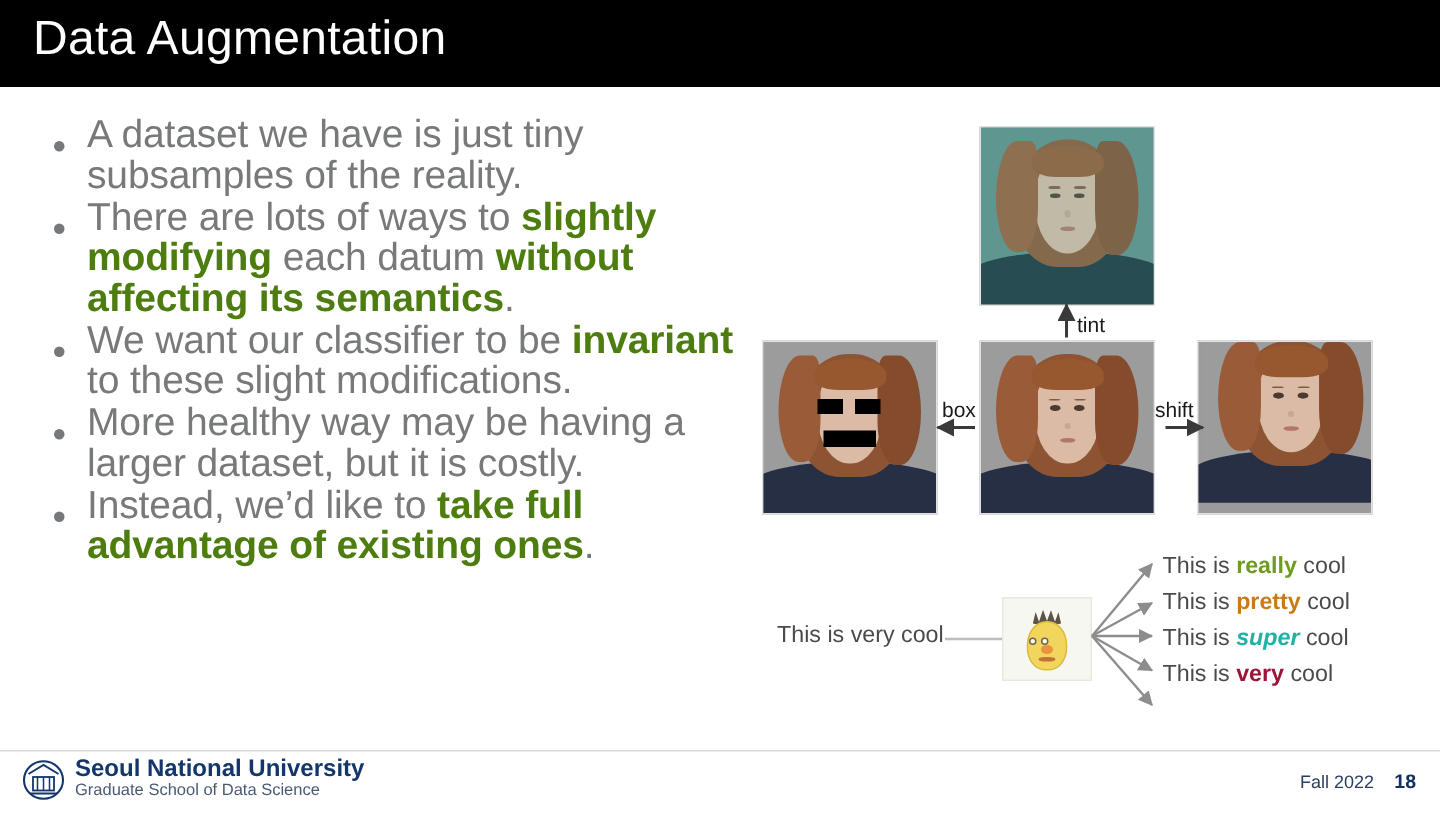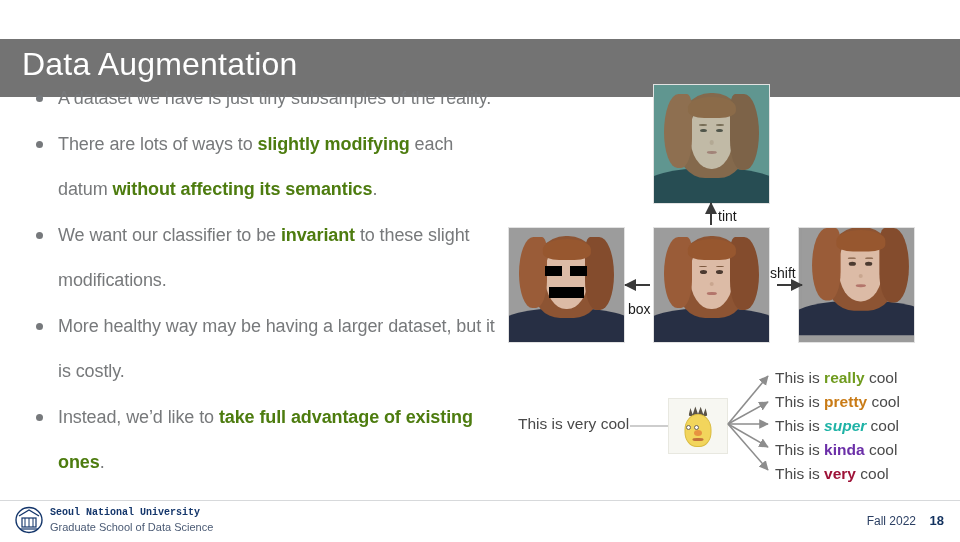--- a/index.html
+++ b/index.html
@@ -10,22 +10,21 @@
     width: 960px; height: 542px;
     position: relative; overflow: hidden;
     font-family: "Liberation Sans", sans-serif;
     -webkit-font-smoothing: antialiased;
   }
 
   
   .title-bar {
     position: absolute; left: 0; top: 0;
     width: 960px; height: 58px;
-    background: #737373;
-    margin-top: 39px;
+    background: #000000;
   }
   .title-text {
     position: absolute; left: 22px; top: 7px;
     font-size: 32px; font-weight: 400;
     color: #ffffff; letter-spacing: 0.2px;
     white-space: nowrap;
   }
 
   
   .bullets {
@@ -44,22 +43,22 @@
   .bullet-dot::before {
     content: "";
     display: inline-block;
     width: 7px; height: 7px;
     border-radius: 50%;
     background: #76797c;
     margin-left: 10px;
   }
   .bullet-text {
     flex: 1 1 auto;
-    font-size: 18px;
-    line-height: 45px;
+    font-size: 26px;
+    line-height: 27px;
     color: #77797b;
     letter-spacing: -0.1px;
   }
   .bullet-text b { color: #4d7c0f; font-weight: 700; }
 
   
   .face-grid { position: absolute; left: 0; top: 2px; width: 960px; height: 542px; pointer-events: none; }
 
   .face-card {
     position: absolute;
@@ -166,21 +165,21 @@
 
   
   .arrow-svg { position: absolute; overflow: visible; }
   .arrow-label {
     position: absolute;
     font-size: 14px; color: #1a1a1a;
     font-family: "Liberation Sans", sans-serif;
     white-space: nowrap;
   }
   .lbl-tint  { left: 718px; top: 206px; }
-  .lbl-box   { left: 628px; top: 263px; margin-top: 36px; }
+  .lbl-box   { left: 628px; top: 263px; }
   .lbl-shift { left: 770px; top: 263px; }
 
   
   .text-aug { position: absolute; left: 0; top: 0; width: 960px; height: 542px; }
   .src-text {
     position: absolute; left: 518px; top: 415px;
     font-size: 15.5px; color: #4a4a4a;
     white-space: nowrap;
   }
   .bert-box {
@@ -244,24 +243,23 @@
     background: #d7d9db;
   }
   .logo-mark {
     position: absolute; left: 14px; top: 505px;
     width: 30px; height: 30px;
   }
   .logo-text {
     position: absolute; left: 50px; top: 506px;
   }
   .logo-line1 {
-    font-size: 10px; font-weight: 700;
+    font-size: 16px; font-weight: 700;
     color: #14366b; line-height: 14px;
     white-space: nowrap;
-    font-family: Liberation Mono, monospace;
   }
   .logo-line2 {
     font-size: 11px; font-weight: 400;
     color: #4a5a74; line-height: 14px;
     white-space: nowrap;
   }
   .term {
     position: absolute; right: 44px; top: 514px;
     font-size: 12px; color: #2b3f63;
     white-space: nowrap;
@@ -425,21 +423,20 @@
     <line x1="2" y1="58" x2="42" y2="36" stroke="#8d8d8d" stroke-width="1.6" marker-end="url(#ah2)"></line>
     <line x1="2" y1="58" x2="42" y2="58" stroke="#8d8d8d" stroke-width="1.6" marker-end="url(#ah2)"></line>
     <line x1="2" y1="58" x2="42" y2="81" stroke="#8d8d8d" stroke-width="1.6" marker-end="url(#ah2)"></line>
     <line x1="2" y1="58" x2="42" y2="104" stroke="#8d8d8d" stroke-width="1.6" marker-end="url(#ah2)"></line>
   </svg>
 
   <div class="variants" id="variant-list">
       <div class="variant-line"><span>This is </span><span class="w" style="color: rgb(111, 155, 30);">really</span><span> cool</span></div>
       <div class="variant-line"><span>This is </span><span class="w" style="color: rgb(201, 123, 22);">pretty</span><span> cool</span></div>
       <div class="variant-line"><span>This is </span><span class="w" style="color: rgb(31, 179, 166); font-style: italic;">super</span><span> cool</span></div>
-      <div class="variant-line"><span>This is </span><span class="w" style="color: rgb(107, 47, 168);">kinda</span><span> cool</span></div>
       <div class="variant-line"><span>This is </span><span class="w" style="color: rgb(158, 19, 56);">very</span><span> cool</span></div>
     </div>
 </div>
 
 <div class="footer-rule"></div>
 
 <svg class="logo-mark" viewBox="0 0 30 30">
   <ellipse cx="15" cy="15" rx="13" ry="12.5" fill="none" stroke="#14366b" stroke-width="1.4"></ellipse>
   <path d="M5 11 L15 5 L25 11" fill="none" stroke="#14366b" stroke-width="1.3"></path>
   <rect x="8" y="13" width="14" height="9" fill="none" stroke="#14366b" stroke-width="1.2"></rect>

